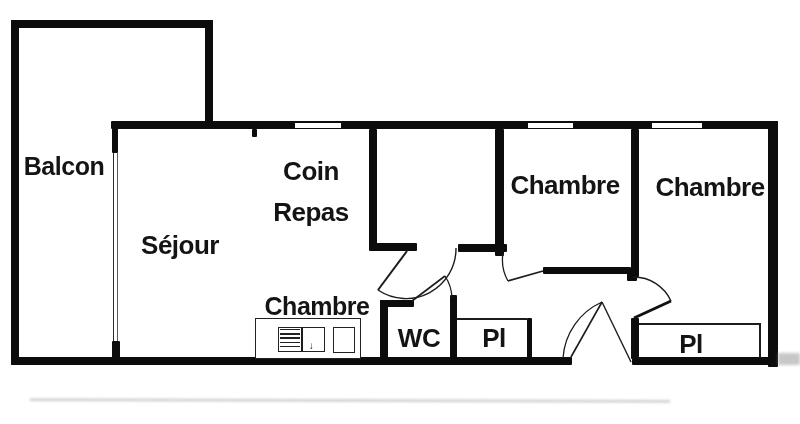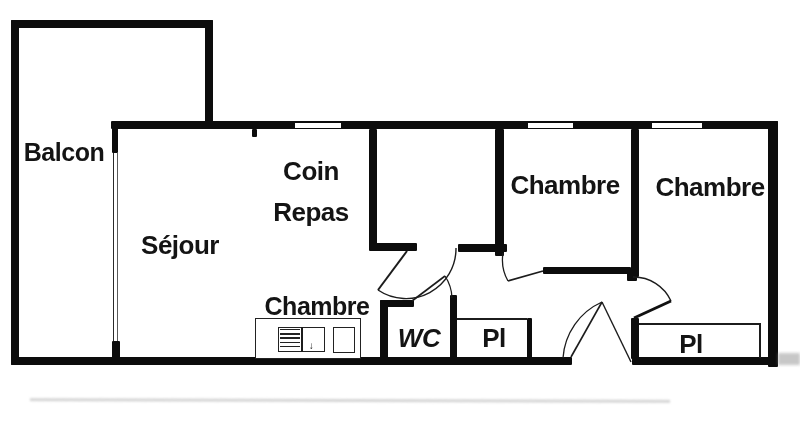--- a/index.html
+++ b/index.html
@@ -74,27 +74,27 @@
     <path d="M 452 298 A 42 42 0 0 0 445 276" fill="none" stroke="#1c1c1c" stroke-width="1.3"></path>
     <path d="M 503 253 A 43 43 0 0 0 508 281" fill="none" stroke="#1c1c1c" stroke-width="1.3"></path>
     <path d="M 508 281 L 543 271" fill="none" stroke="#1c1c1c" stroke-width="1.8"></path>
     <path d="M 633 277 A 41 41 0 0 1 671 301" fill="none" stroke="#1c1c1c" stroke-width="1.4"></path>
     <path d="M 634 318 L 671 301" fill="none" stroke="#111" stroke-width="3"></path>
     <path d="M 571 357 L 602 302" fill="none" stroke="#1c1c1c" stroke-width="1.6"></path>
     <path d="M 602 302 L 631 362" fill="none" stroke="#1c1c1c" stroke-width="1.4"></path>
     <path d="M 563 358 A 66 66 0 0 1 602 302" fill="none" stroke="#1c1c1c" stroke-width="1.3"></path>
   </svg>
 
-  <div class="label" style="left:64px;top:152px;font-size:25px;">Balcon</div>
+  <div class="label" style="left:64px;top:166px;font-size:25px;">Balcon</div>
   <div class="label" style="left:180px;top:245px;font-size:26px;">Séjour</div>
   <div class="label" style="left:311px;top:212px;font-size:26px;">Repas</div>
   <div class="label" style="left:311px;top:171px;font-size:26px;">Coin</div>
   <div class="label" style="left:565px;top:185px;font-size:26px;">Chambre</div>
   <div class="label" style="left:710px;top:187px;font-size:26px;">Chambre</div>
   <div class="label" style="left:317px;top:306px;font-size:25px;">Chambre</div>
-  <div class="label" style="left:419px;top:338px;font-size:26px;font-style:italic;">WC</div>
+  <div class="label" style="left:419px;top:338px;font-size:26px;">WC</div>
   <div class="label" style="left:494px;top:338px;font-size:26px;">Pl</div>
   <div class="label" style="left:691px;top:344px;font-size:26px;">Pl</div>
 
   <div class="artifact" style="left:30px;top:399px;width:640px;height:3px;background:#bfbfbf;filter:blur(1px);opacity:.65;transform:rotate(.15deg);"></div>
   <div class="artifact" style="left:778px;top:353px;width:22px;height:12px;background:#9a9a9a;filter:blur(1.5px);opacity:.55;"></div>
 
 </div>
 
 </body></html>

